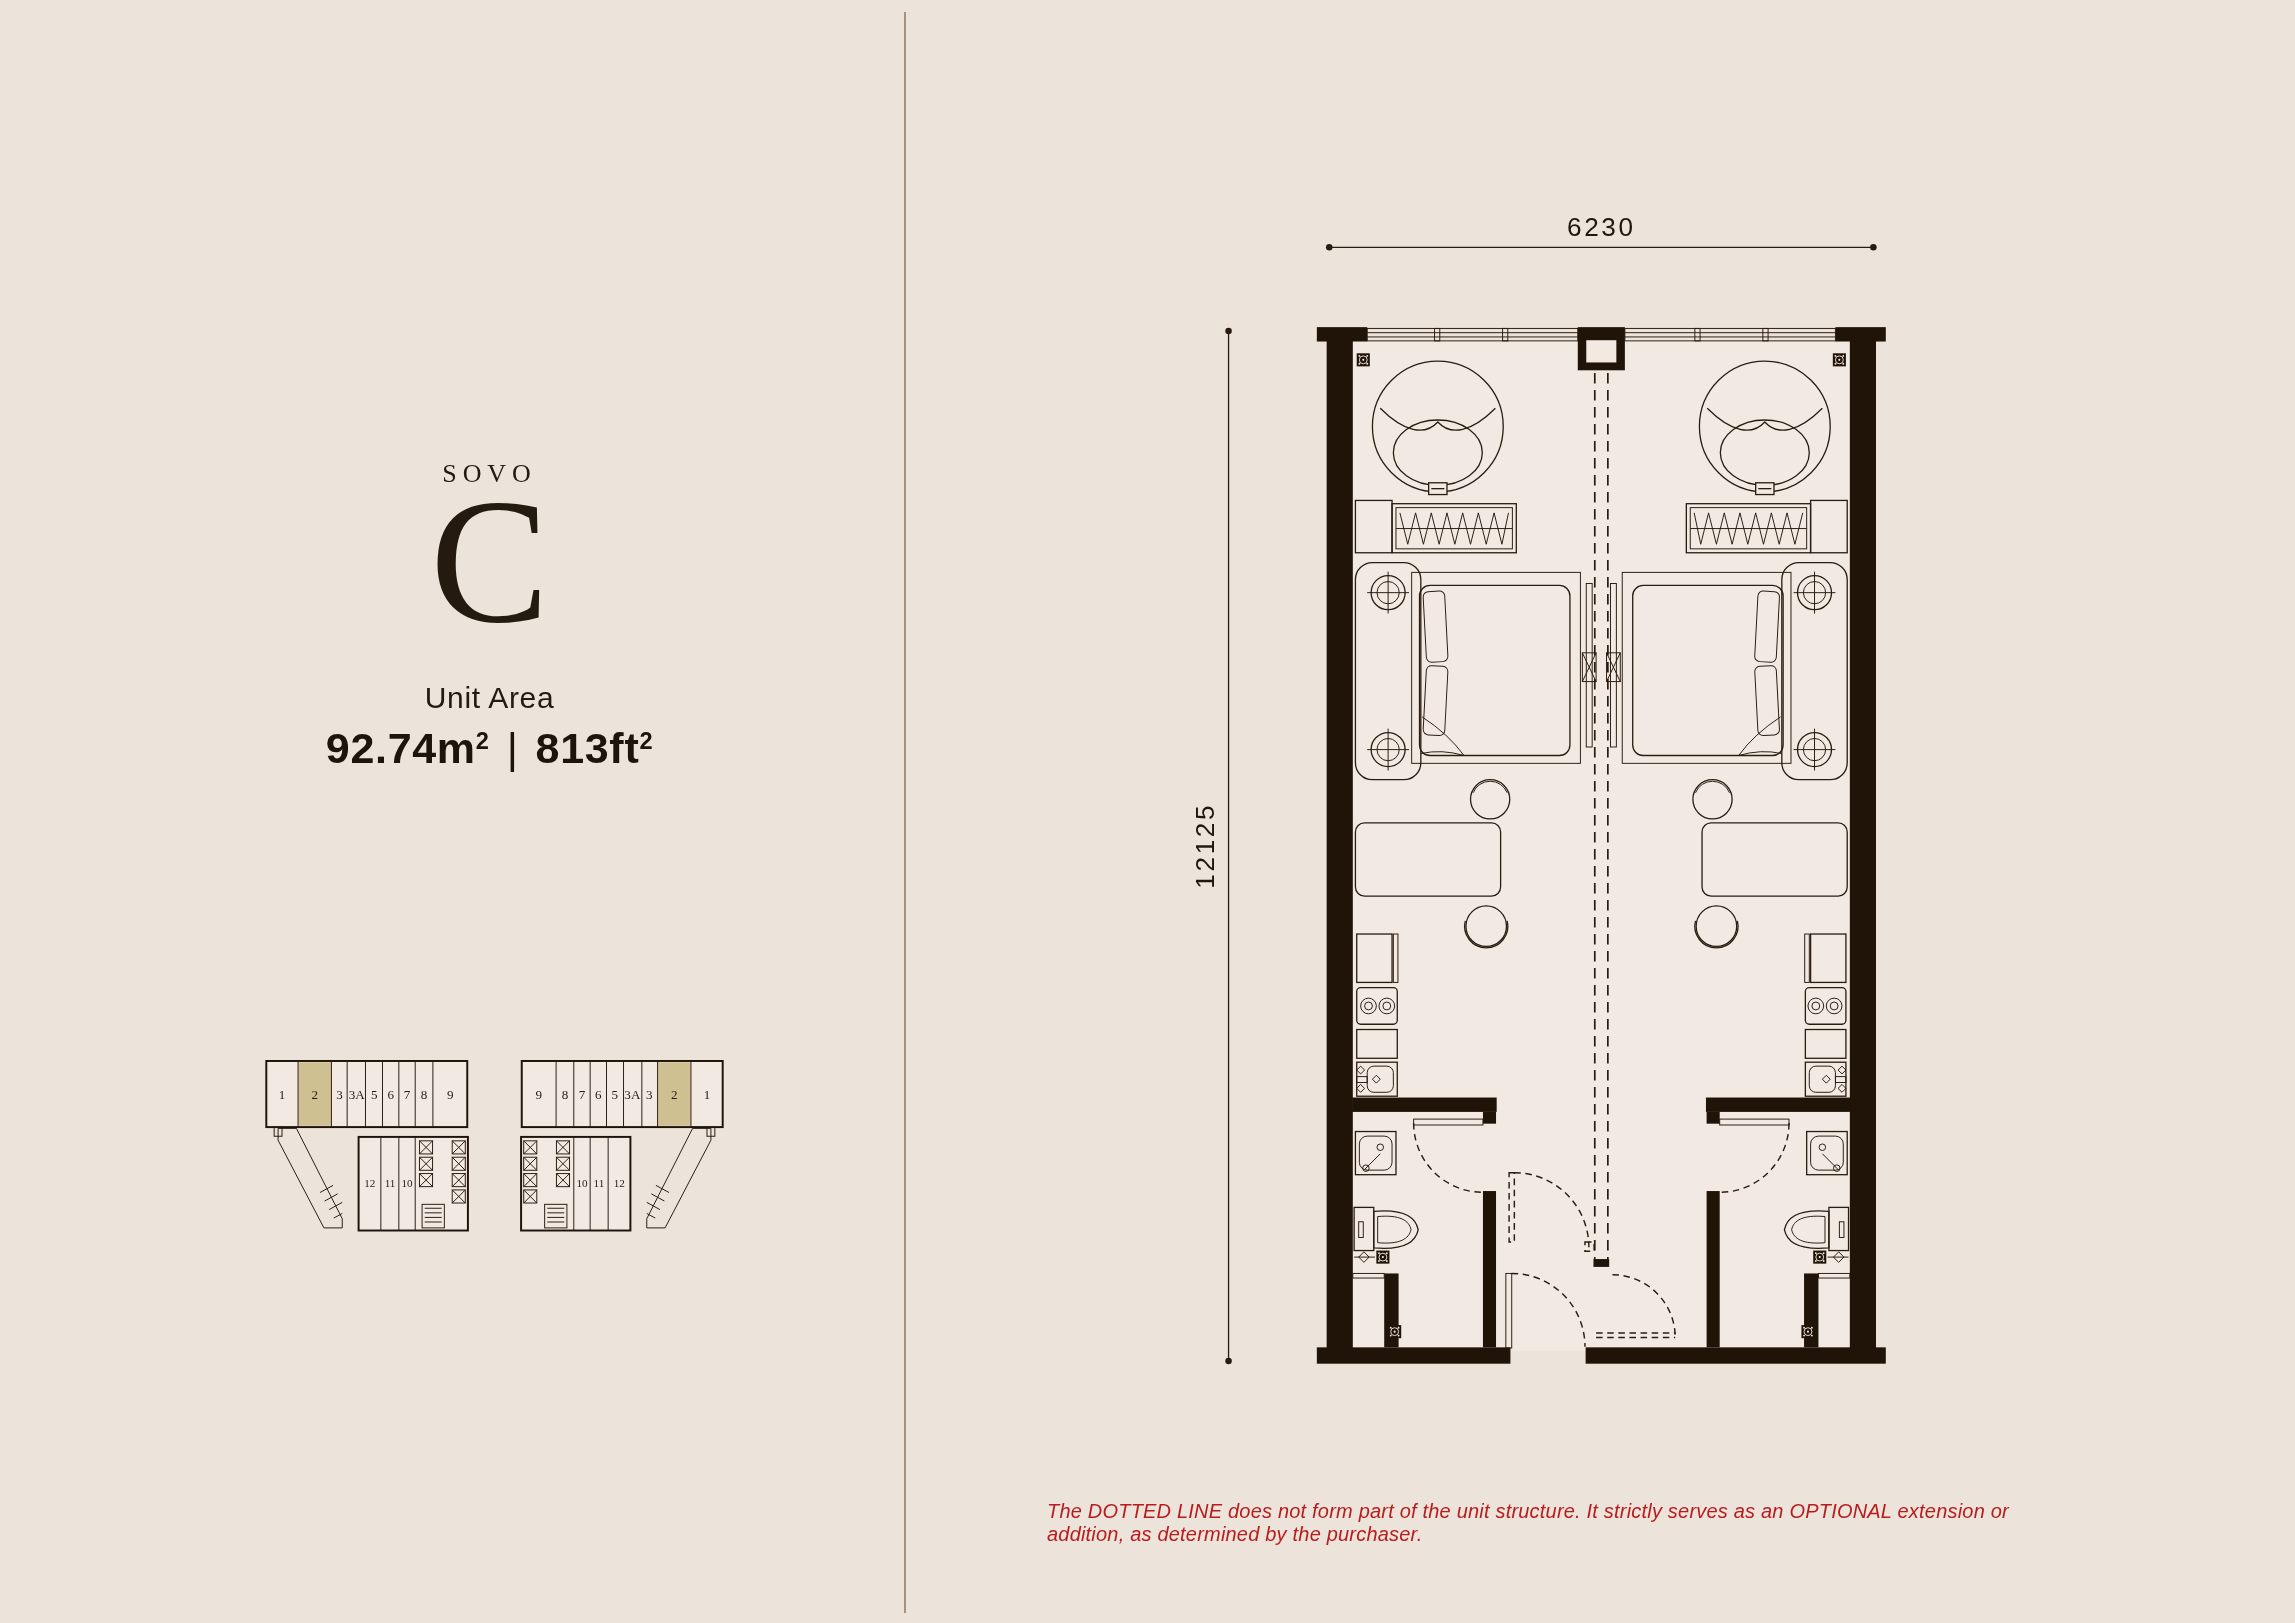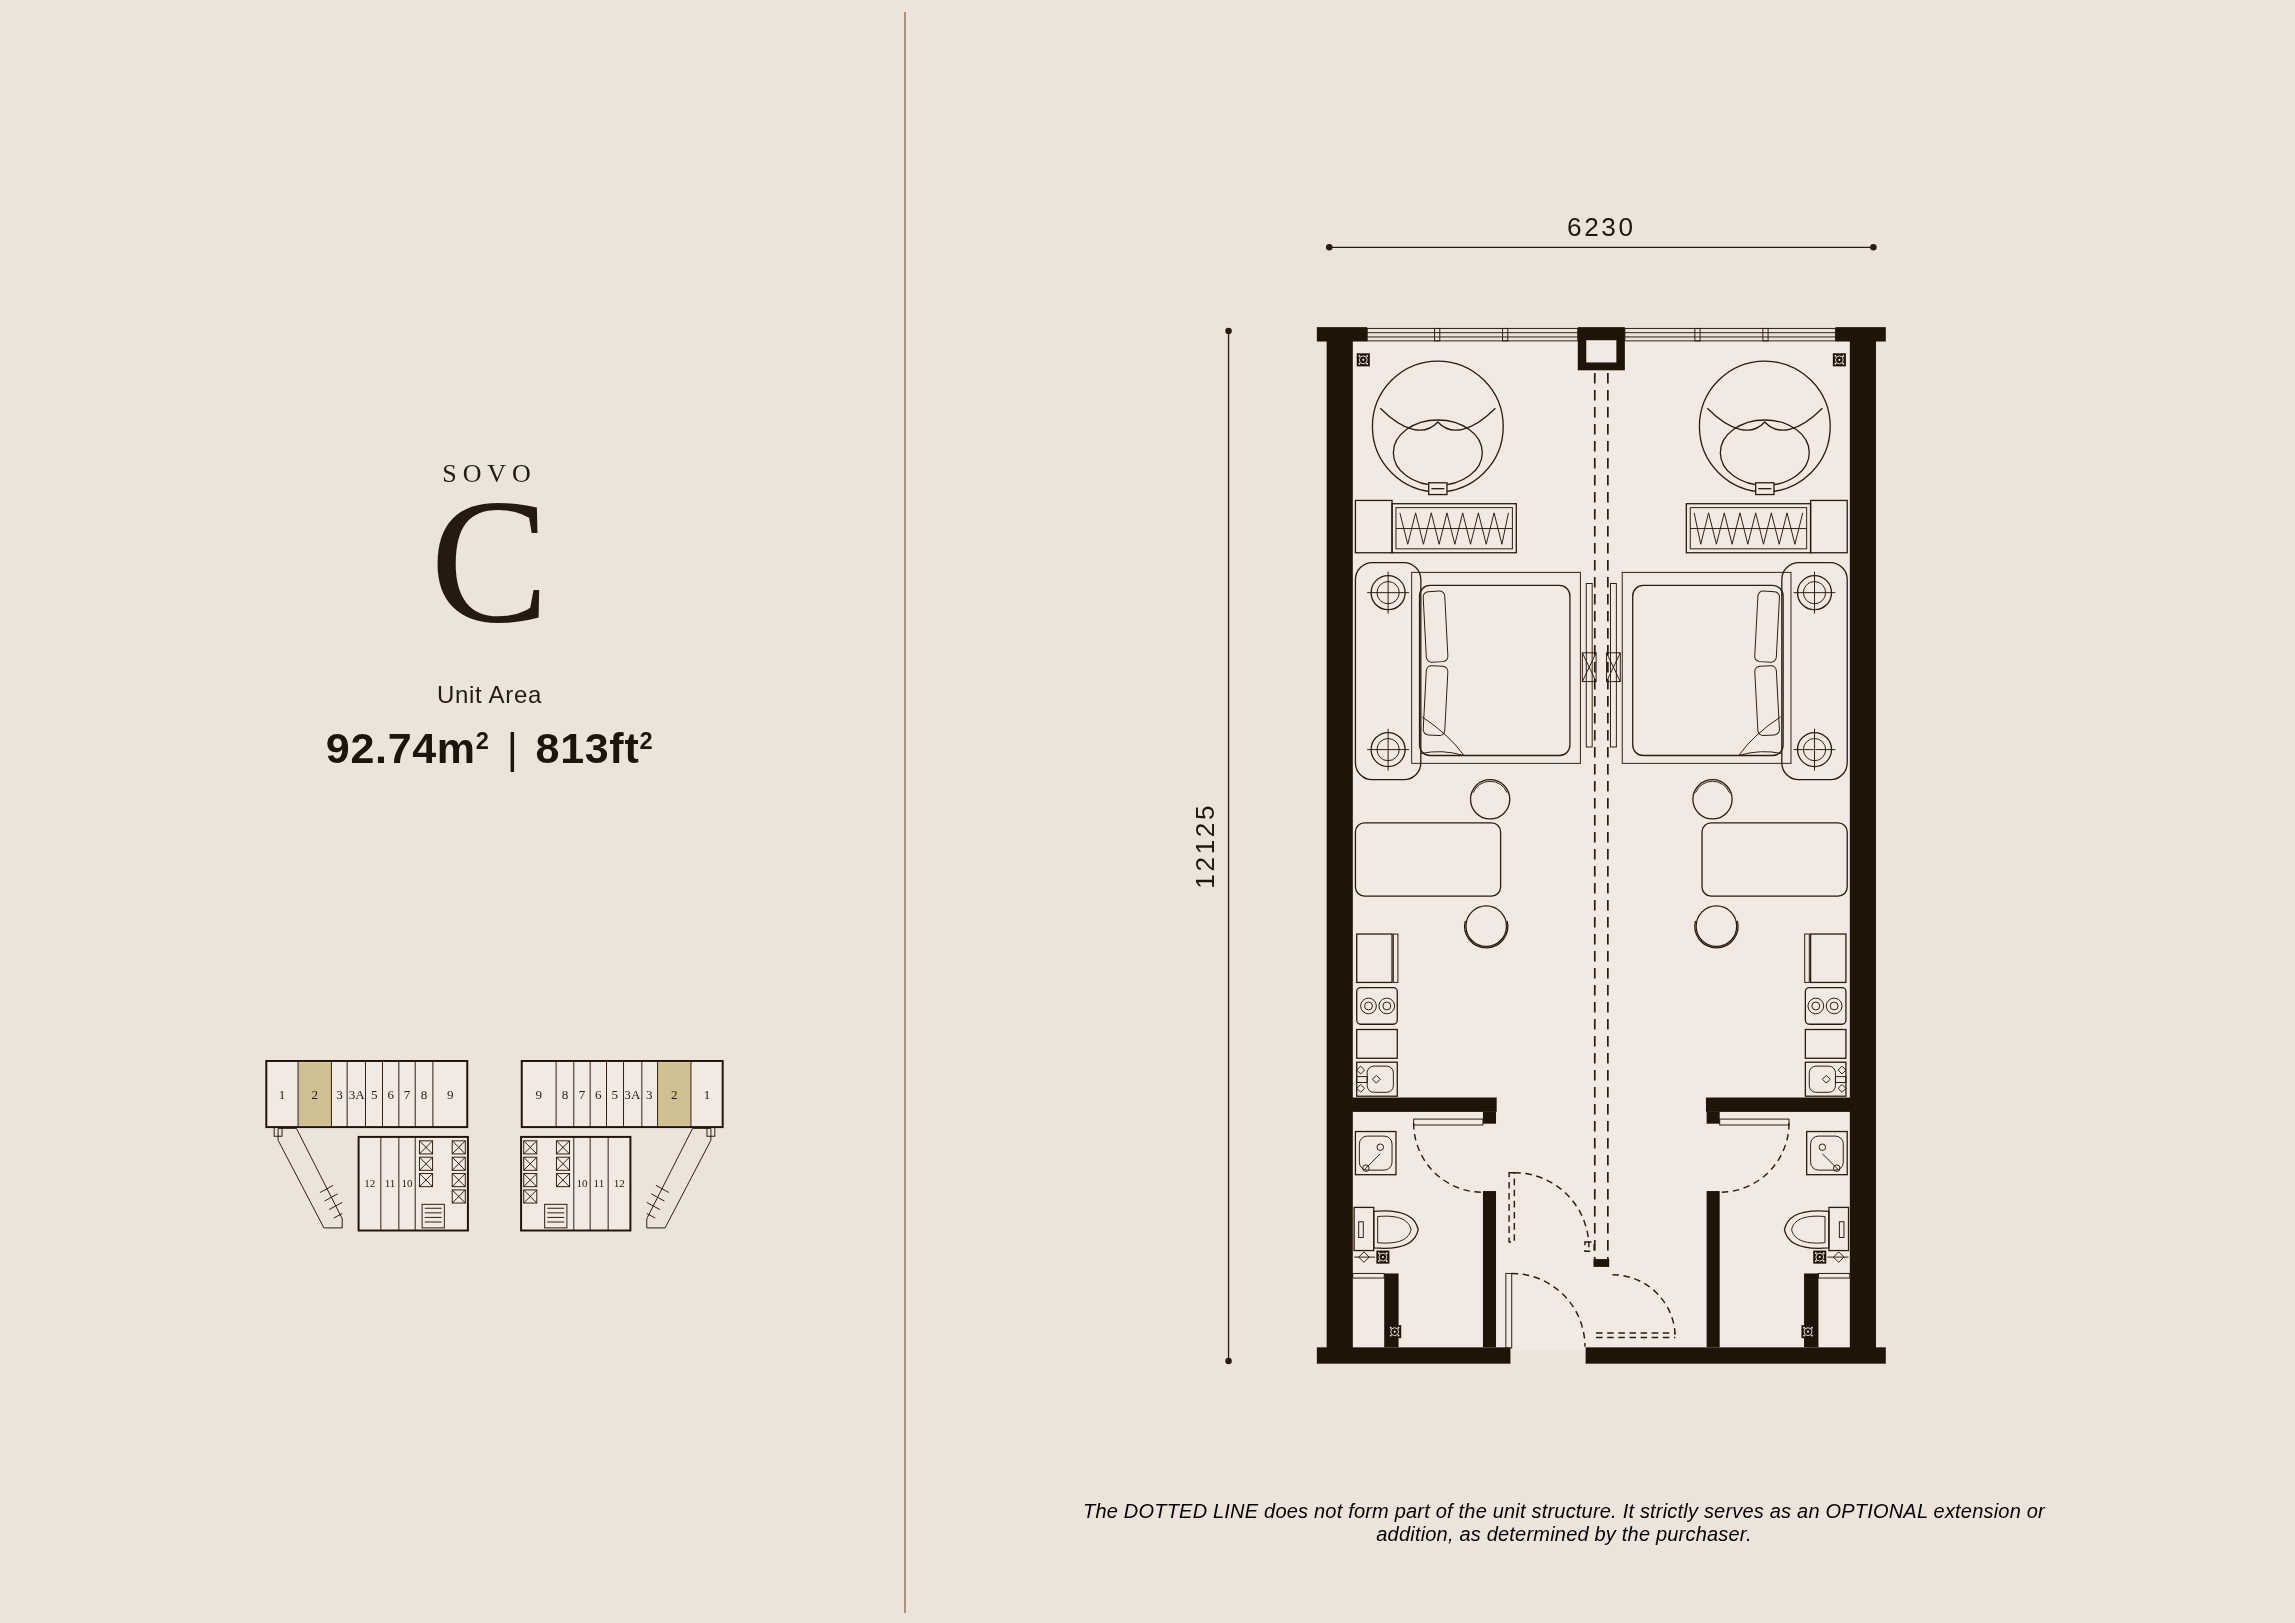--- a/index.html
+++ b/index.html
@@ -16,34 +16,34 @@
     font-family:"Liberation Serif",serif;
     font-size:26px;letter-spacing:5.9px;color:#241a10;
   }
   .type-letter{
     left:293px;top:472px;width:393px;text-align:center;
     font-family:"Liberation Serif",serif;
     font-size:178px;line-height:1.0;color:#241a10;font-weight:400;
   }
   .unit-area-label{
     left:293px;top:681px;width:393px;text-align:center;
-    font-size:24px;letter-spacing:0.7px;color:#241a10;
+    font-size:30px;letter-spacing:0.7px;color:#241a10;
   }
   .unit-area-value{
     left:228px;top:724px;width:523px;text-align:center;
     font-size:43px;font-weight:bold;color:#1d140c;letter-spacing:0.7px;
   }
   .unit-area-value sup{font-size:23.6px;vertical-align:14.4px;}
   .unit-area-value .sep{font-weight:400;padding:0 17px;color:#1d140c;}
   
   .divider{left:904px;top:11.8px;width:2px;height:1601px;background:#a6927f;}
   
   .disclaimer{
     left:1047px;top:1500px;width:1034px;
-    font-size:20px;font-style:italic;color:#000000;letter-spacing:0.2px;text-align:center;
+    font-size:20px;font-style:italic;color:#b91c1c;letter-spacing:0.2px;
   }
   
   svg{display:block;}
   .ln{stroke:#2b1c10;stroke-width:2;fill:none;}
   .lnThin{stroke:#2b1c10;stroke-width:1.5;fill:none;}
   .wall{fill:#201409;stroke:none;}
   .floor{fill:#f2eae2;}
   .dash{stroke:#2b1c10;stroke-width:2.6;fill:none;stroke-dasharray:16 10;}
   .dashS{stroke:#2b1c10;stroke-width:2.2;fill:none;stroke-dasharray:10 7;}
   .dimline{stroke:#2b1c10;stroke-width:2;fill:none;}

